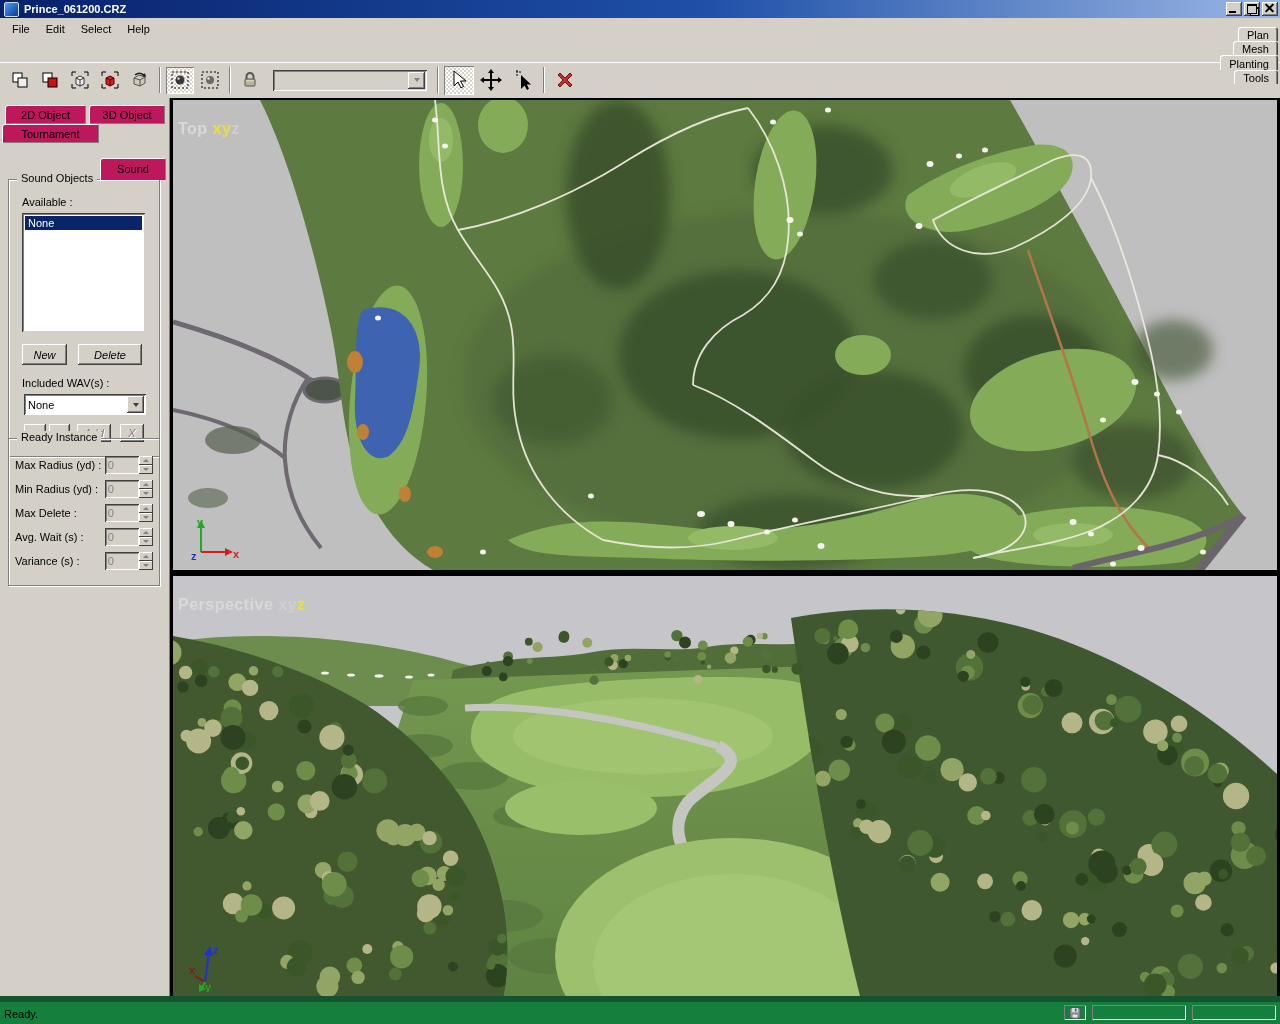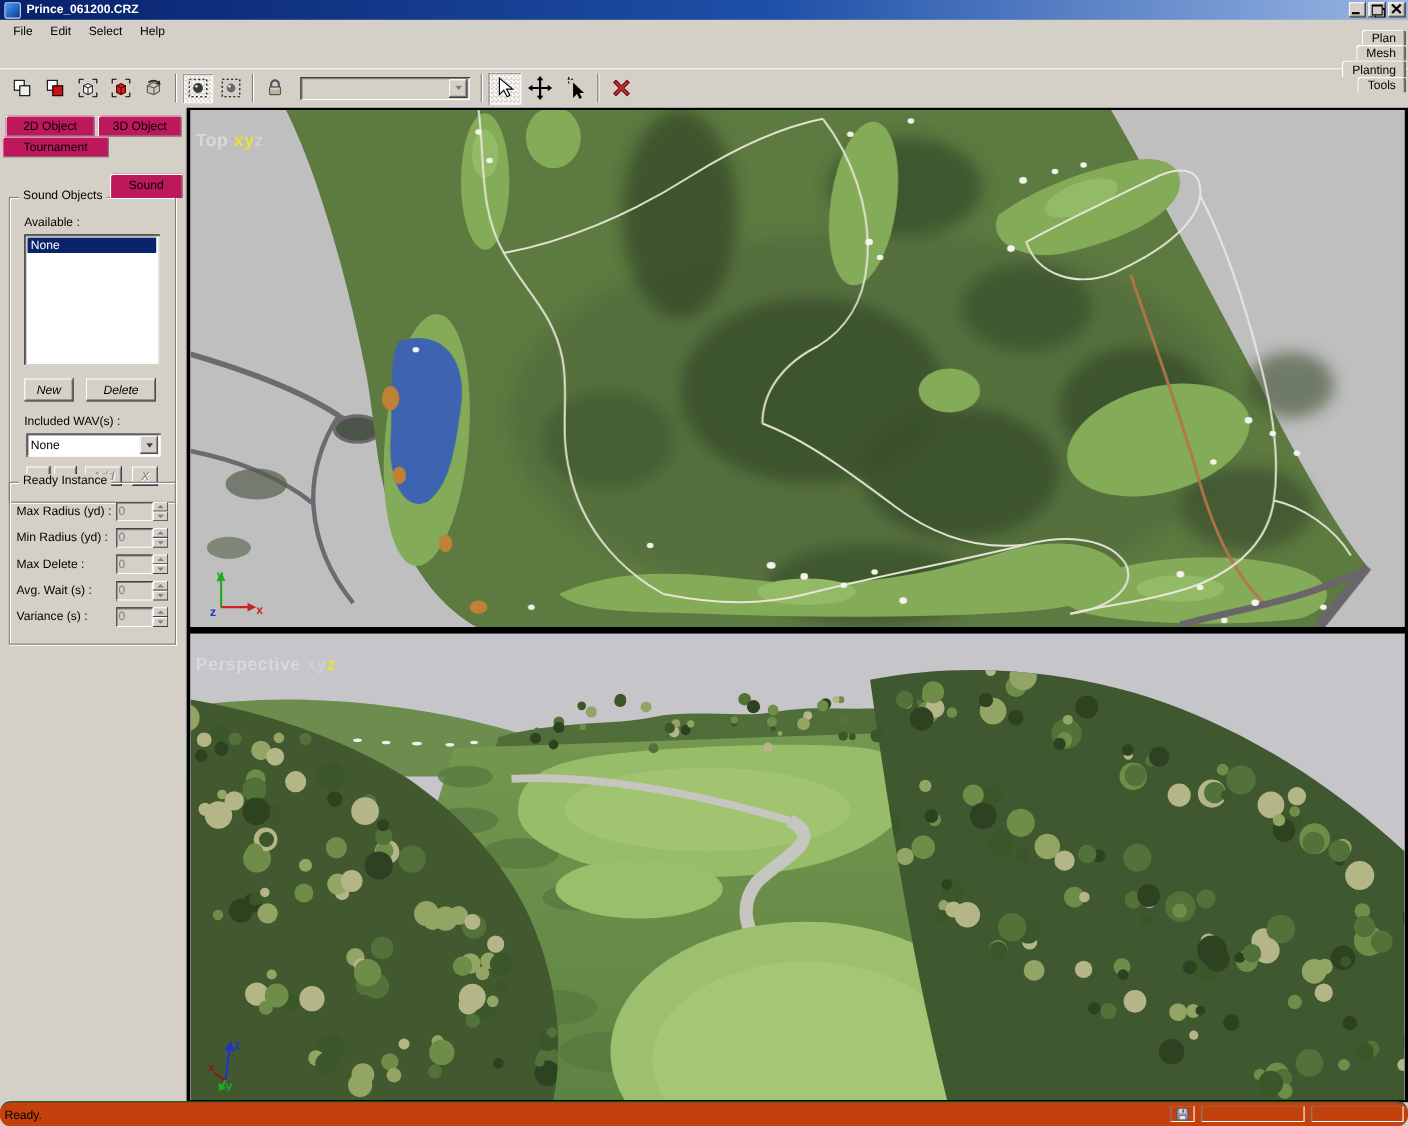--- a/index.html
+++ b/index.html
@@ -72,21 +72,21 @@
          box-shadow:inset 1px 1px #404040,inset -1px -1px #fff,inset 2px 2px #808080;}
   .spinrow{position:absolute;left:6px;right:6px;height:20px;display:flex;align-items:center;}
   .spinlabel{width:90px;margin-right:3px;}
   .spinbox{width:32px;height:18px;background:#d4d0c8;box-shadow:inset 1px 1px #404040,inset -1px -1px #fff,inset 2px 2px #808080;
            color:#808080;display:flex;align-items:center;padding-left:3px;}
   .spinbtns{width:15px;height:18px;display:flex;flex-direction:column;gap:0;}
   .spinbtn{flex:1;display:flex;align-items:center;justify-content:center;background:#d4d0c8;
            box-shadow:inset -1px -1px #404040,inset 1px 1px #fff;}
 
   
-  .statusbar{position:absolute;left:0;right:0;bottom:0;height:22px;background:#c2410c;border-top:1px solid #14532d;border-radius:10px;}
+  .statusbar{position:absolute;left:0;right:0;bottom:0;height:22px;background:#15803d;border-top:6px solid #14532d;}
   .status-msg{position:absolute;left:4px;top:6px;}
   .spane{position:absolute;top:3px;height:15px;}
 </style>
 </head>
 <body>
 
 <div class="titlebar">
   <div class="appicon"></div>
   <div class="titletext">Prince_061200.CRZ</div>
   <div class="winbtns">

